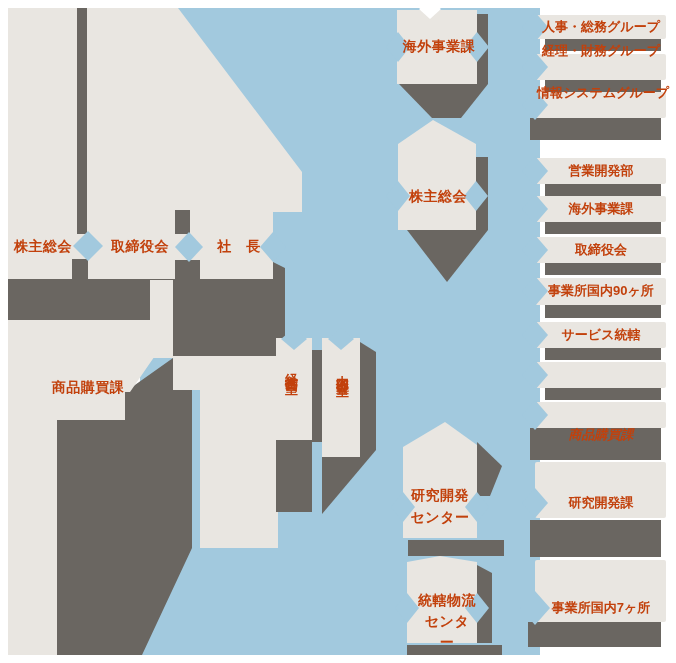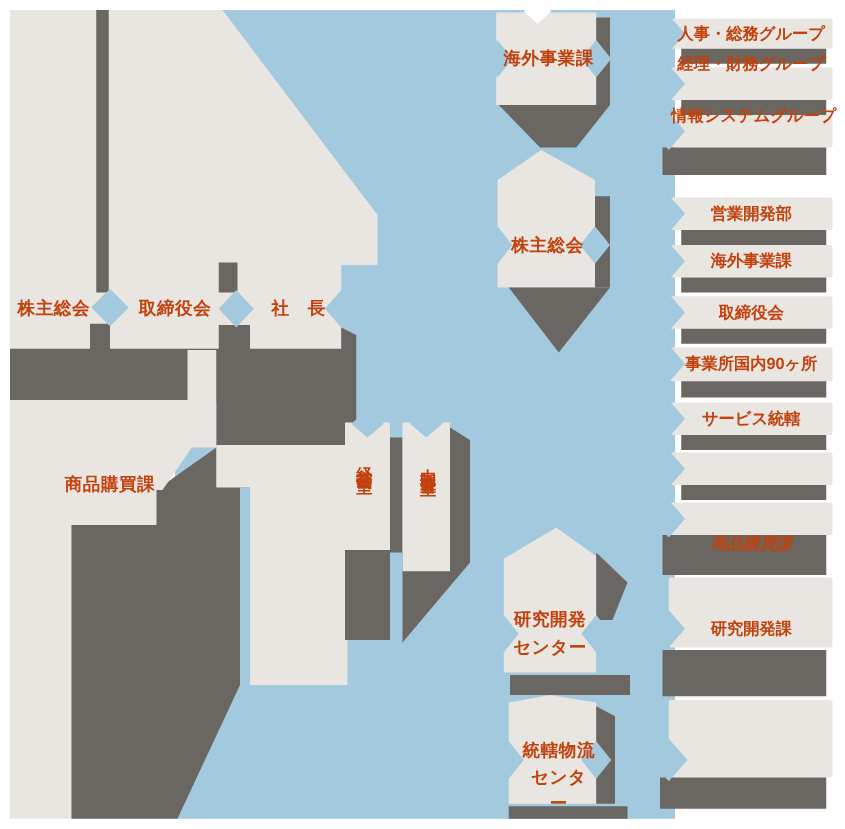--- a/index.html
+++ b/index.html
@@ -150,14 +150,15 @@
   <div class="lbl dept" style="top:19px;">人事・総務グループ</div>
   <div class="lbl dept" style="top:43px;">経理・財務グループ</div>
   <div class="lbl dept" style="top:85px;">情報システムグループ</div>
   <div class="lbl dept" style="top:163px;">営業開発部</div>
   <div class="lbl dept" style="top:201px;">海外事業課</div>
   <div class="lbl dept" style="top:242px;">取締役会</div>
   <div class="lbl dept" style="top:283px;">事業所国内90ヶ所</div>
   <div class="lbl dept" style="top:327px;">サービス統轄</div>
   <div class="lbl dept" style="top:427px;font-style:italic;">商品購買課</div>
   <div class="lbl dept" style="top:495px;">研究開発課</div>
+  <div class="lbl dept" style="top:600px;">事業所国内7ヶ所</div>
 
 </div>
 
 </body></html>

